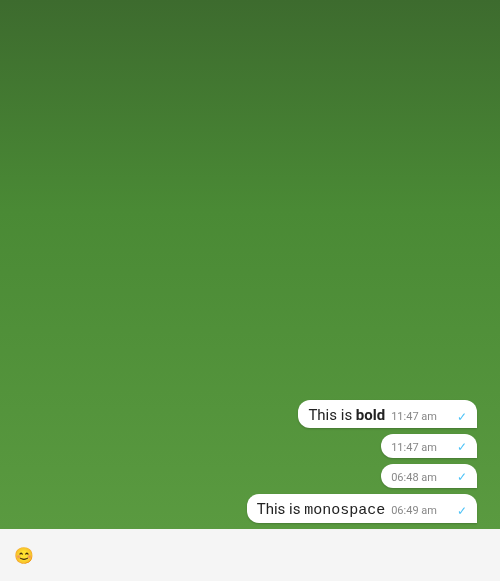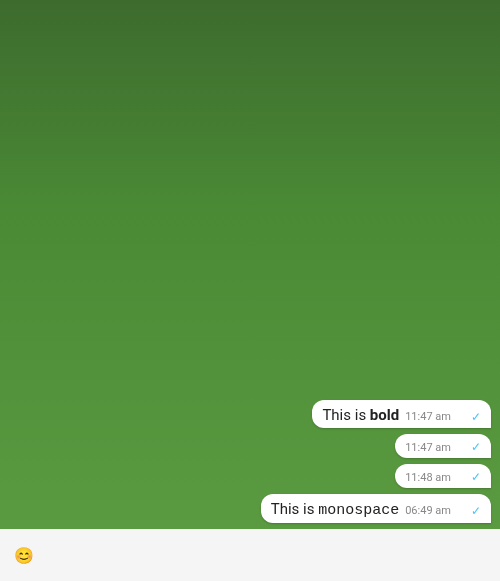--- a/index.html
+++ b/index.html
@@ -13,21 +13,21 @@
       flex-direction: column;
     }
 
     
     .chat-area {
       flex: 1;
       background: linear-gradient(180deg, #3d6b2e 0%, #4a8a35 40%, #5a9a40 100%);
       display: flex;
       flex-direction: column;
       justify-content: flex-end;
-      padding: 10px 9px 6px 10px;
+      padding: 10px 23px 6px 10px;
       gap: 6px;
     }
 
     .message-bubble {
       background: #fff;
       border-radius: 12px 12px 0 12px;
       padding: 6px 10px 4px 10px;
       align-self: flex-end;
       max-width: 80%;
       display: flex;
@@ -87,21 +87,21 @@
     </span>
   </div>
   <div class="message-bubble">
     <span class="message-meta">
       <span>11:47 am</span>
       <span class="check-icon">✓</span>
     </span>
   </div>
   <div class="message-bubble">
     <span class="message-meta">
-      <span>11:48 am</span>
+      <span>06:48 am</span>
       <span class="check-icon">✓</span>
     </span>
   </div>
   <div class="message-bubble">
     <span class="message-text">This is <span style="font-family:Liberation Mono, monospace">monospace</span></span>
     <span class="message-meta">
       <span>06:49 am</span>
       <span class="check-icon">✓</span>
     </span>
   </div>

